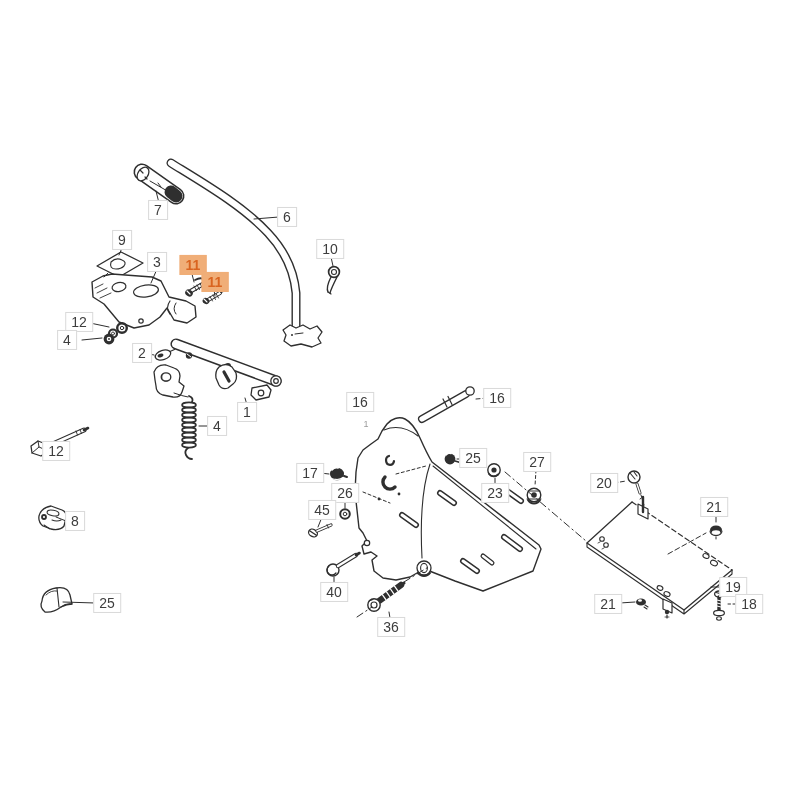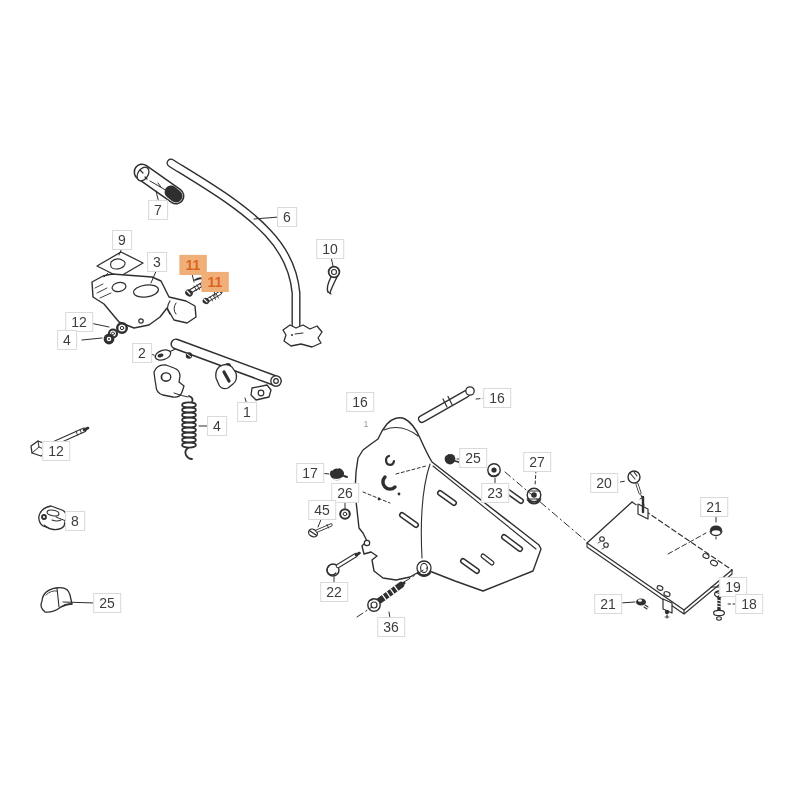--- a/index.html
+++ b/index.html
@@ -358,20 +358,20 @@
   <div class="lbl" style="left:107px;top:603px">25</div>
   <div class="lbl" style="left:360px;top:402px">16</div>
   <div class="lbl tiny" style="left:366px;top:424px">1</div>
   <div class="lbl" style="left:497px;top:398px">16</div>
   <div class="lbl" style="left:310px;top:473px">17</div>
   <div class="lbl" style="left:473px;top:458px">25</div>
   <div class="lbl" style="left:495px;top:493px">23</div>
   <div class="lbl" style="left:537px;top:462px">27</div>
   <div class="lbl" style="left:345px;top:493px">26</div>
   <div class="lbl" style="left:322px;top:510px">45</div>
-  <div class="lbl" style="left:334px;top:592px">22</div>
+  <div class="lbl" style="left:334px;top:592px">40</div>
   <div class="lbl" style="left:391px;top:627px">36</div>
   <div class="lbl" style="left:604px;top:483px">20</div>
   <div class="lbl" style="left:714px;top:507px">21</div>
   <div class="lbl" style="left:733px;top:587px">19</div>
   <div class="lbl" style="left:608px;top:604px">21</div>
   <div class="lbl" style="left:749px;top:604px">18</div>
 </div>
 
 </body></html>

